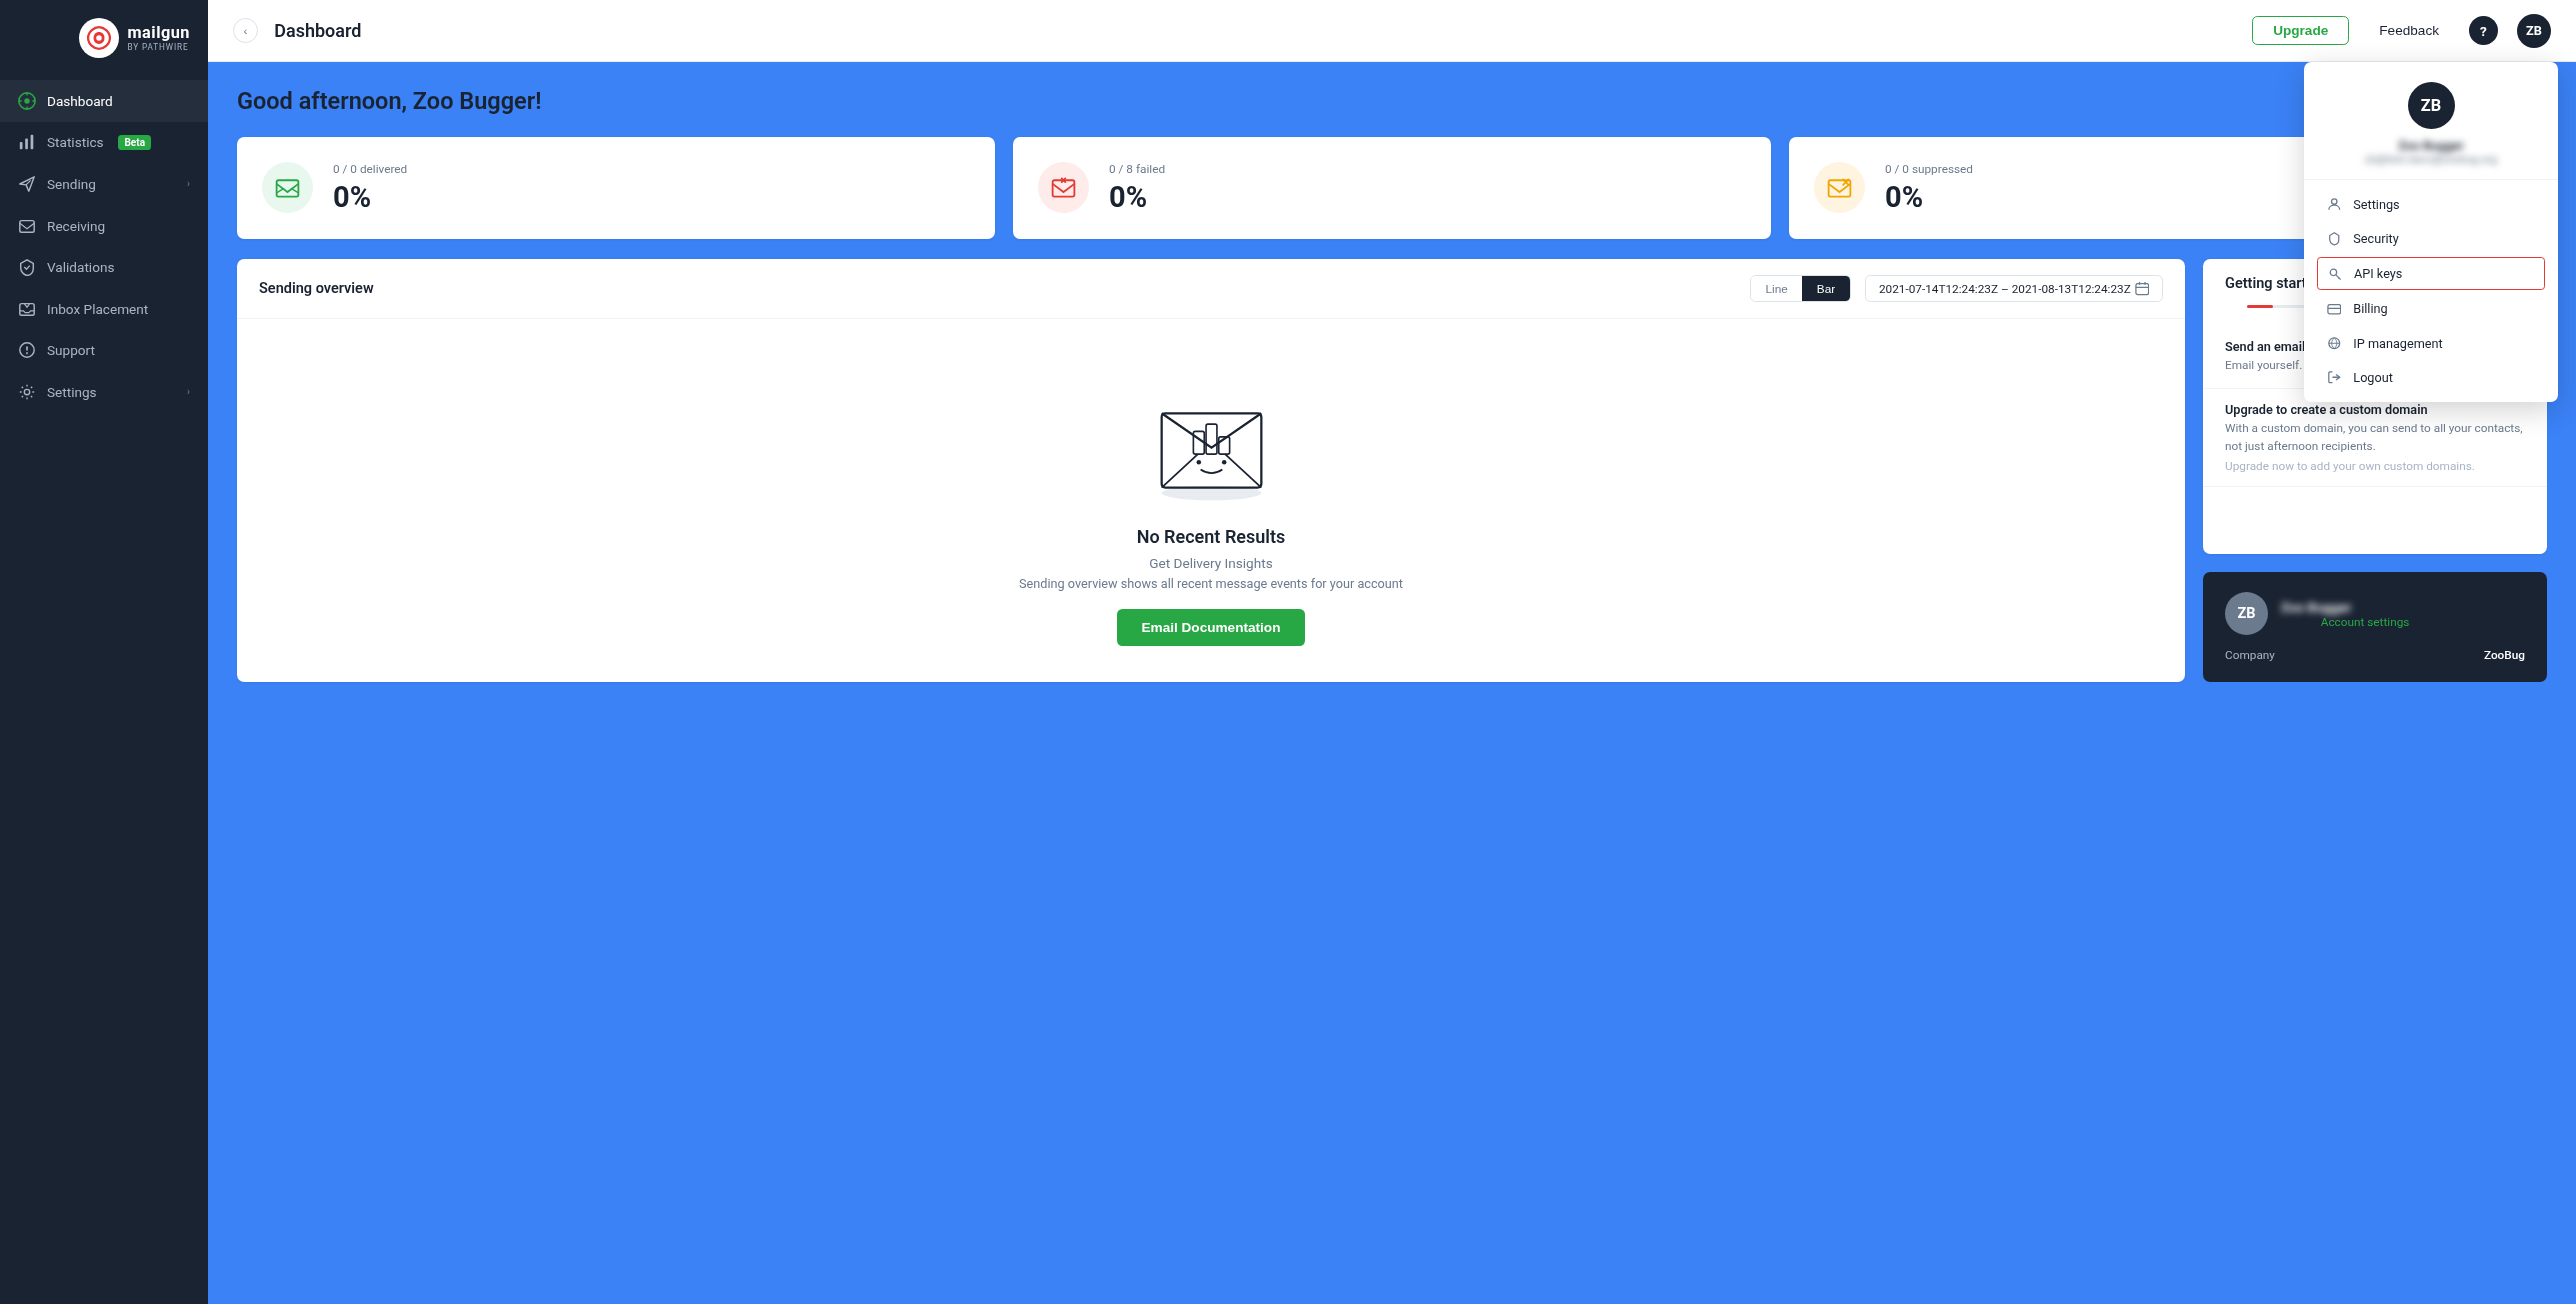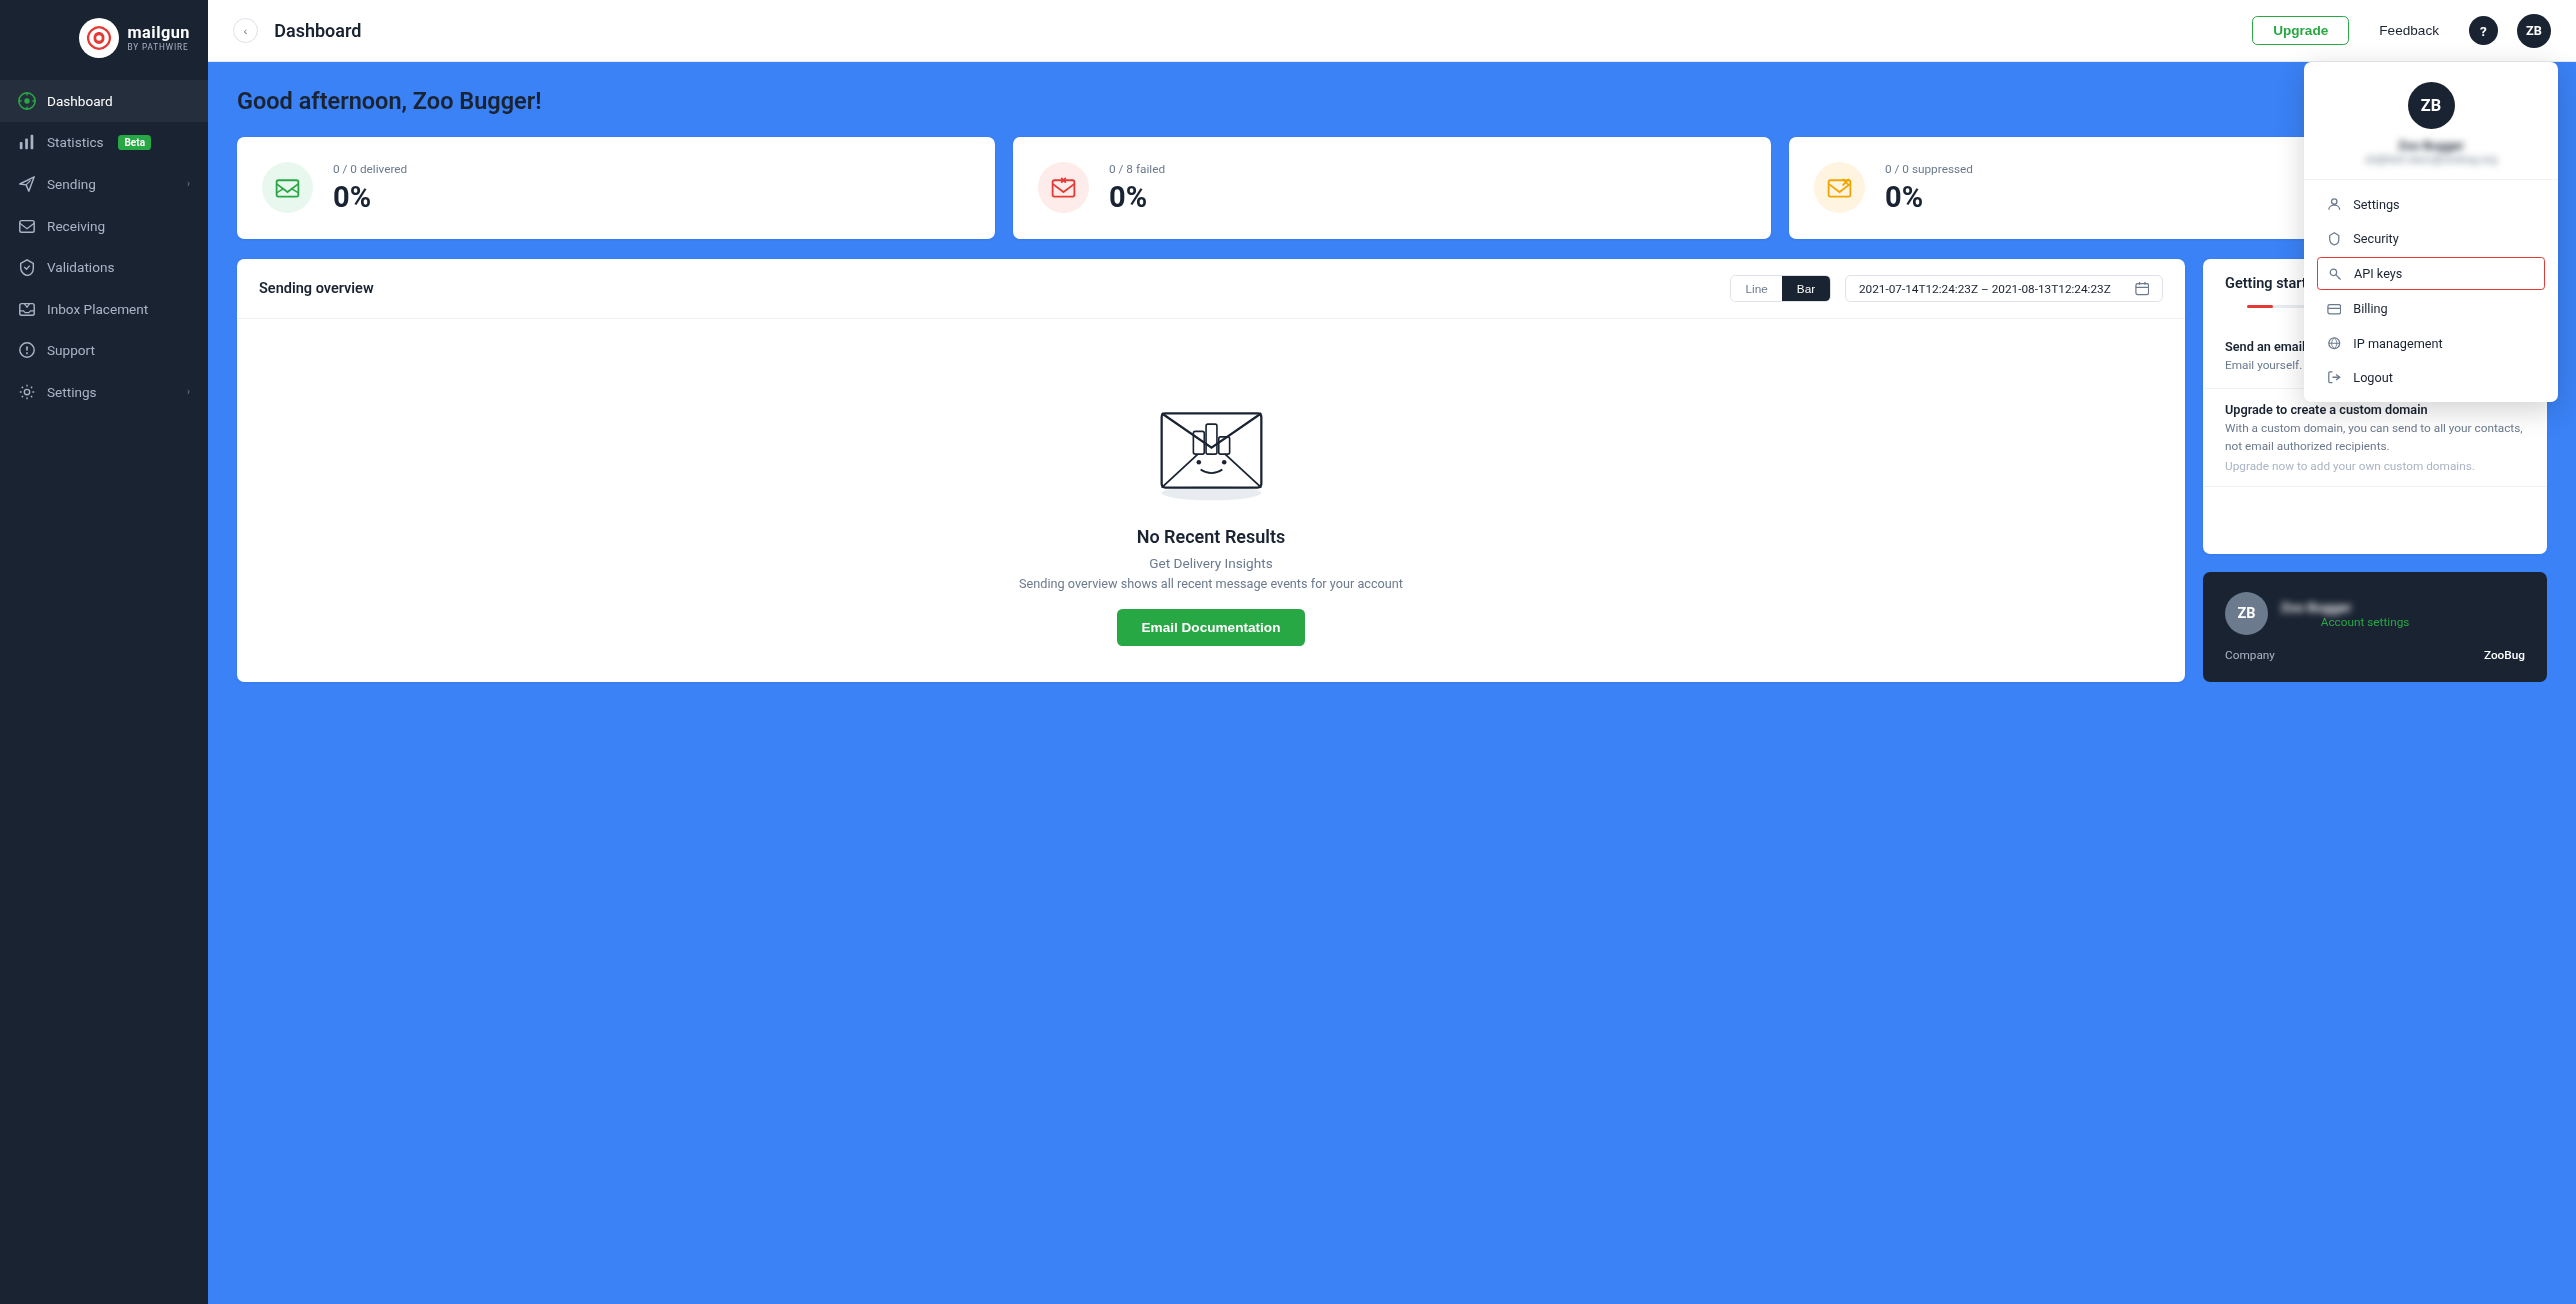--- a/index.html
+++ b/index.html
@@ -229,21 +229,21 @@
       color: #6b7a8d;
       border: none;
     }
     .view-btn.active {
       background: #1a2332;
       color: #fff;
     }
     .date-range {
       display: flex;
       align-items: center;
-      gap: 24px;
+      gap: 4px;
       border: 0.9px solid #dde2e8;
       border-radius: 5.4px;
       padding: 5.4px 12.7px;
       font-size: 11.8px;
       color: #1a2332;
       cursor: pointer;
       background: #fff;
     }
     .overview-body {
       display: flex;
@@ -673,21 +673,21 @@
           </div>
           <div class="gs-item">
             <div class="gs-item-title">Send an email</div>
             <div class="gs-item-desc">
               <span>Email yourself. Do it!</span>
               <a class="gs-link" href="#">Show me how ↗</a>
             </div>
           </div>
           <div class="gs-item">
             <div class="gs-item-title">Upgrade to create a custom domain</div>
-            <div class="gs-upgrade-desc">With a custom domain, you can send to all your contacts, not email authorized recipients.</div>
+            <div class="gs-upgrade-desc">With a custom domain, you can send to all your contacts, not just afternoon recipients.</div>
             <div class="gs-upgrade-note">Upgrade now to add your own custom domains.</div>
           </div>
         </div>
 
         <div class="account-card">
           <div class="account-row">
             <div class="account-avatar">ZB</div>
             <div>
               <div class="account-name">Zoo Bugger</div>
               <div class="account-settings-link" style="cursor:pointer;margin-left:40px;">Account settings</div>

